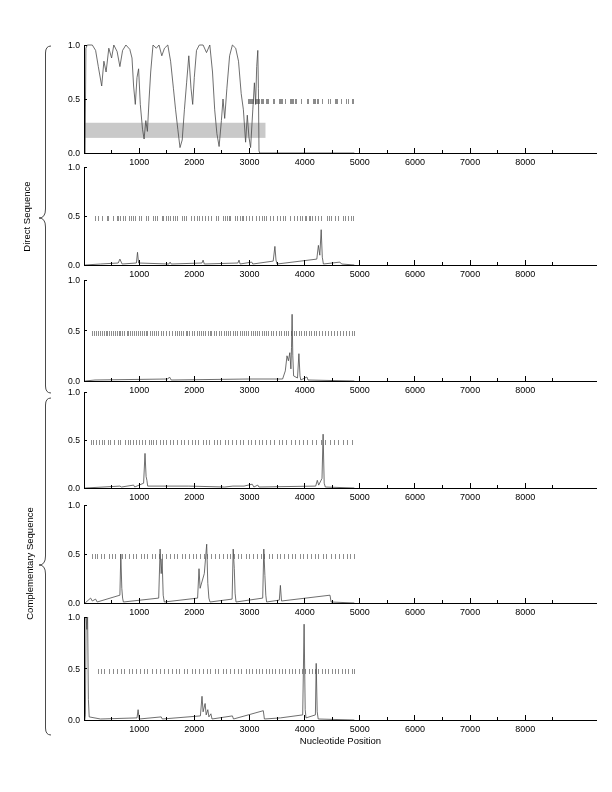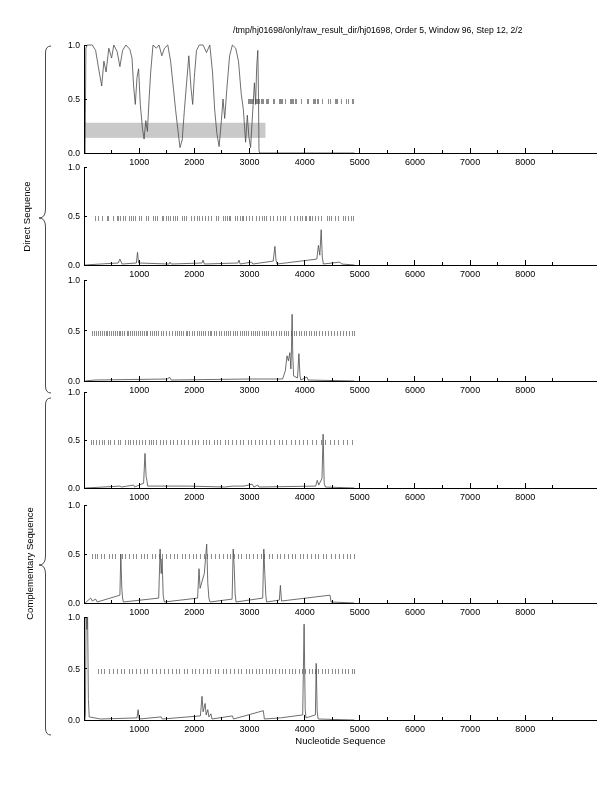--- a/index.html
+++ b/index.html
@@ -10,21 +10,20 @@
   .vlabel{position:absolute;text-align:center;transform:rotate(-90deg);font-size:9.5px;white-space:nowrap;}
   #direct-label{left:-34px;top:211px;width:120px;}
   #comp-label{left:-51px;top:558px;width:160px;}
   svg{position:absolute;left:0;top:0;}
   text{font-family:"Liberation Sans",sans-serif;}
 </style>
 </head>
 <body>
 <div id="page">
 
-  <div id="title">/tmp/hj01698/only/raw_result_dir/hj01698, Order 5, Window 96, Step 12, 2/2</div>
 
   <div id="direct-label" class="vlabel">Direct Sequence</div>
   <div id="comp-label" class="vlabel">Complementary Sequence</div>
 
   <svg id="canvas" width="612" height="792" viewBox="0 0 612 792">
     <path d="M 51 46 Q 45.5 46 45.5 53 L 45.5 209 Q 45.5 218 39 218 Q 45.5 218 45.5 227 L 45.5 386 Q 45.5 393 51 393" fill="none" stroke="#4a4a4a" stroke-width="1"></path>
     <path d="M 51 398 Q 45.5 398 45.5 405 L 45.5 556 Q 45.5 565 39 565 Q 45.5 565 45.5 574 L 45.5 728 Q 45.5 735 51 735" fill="none" stroke="#4a4a4a" stroke-width="1"></path>
     <g id="panels">
         <g>
           <rect x="85.10322580645162" y="122.75999999999999" width="180.3774193548387" height="15.120000000000005" fill="#c9c9c9"></rect>
@@ -729,15 +728,15 @@
           <text x="414.96774193548384" y="731.5" text-anchor="middle" font-size="9" fill="#000000">6000</text>
           <text x="470.1290322580645" y="731.5" text-anchor="middle" font-size="9" fill="#000000">7000</text>
           <text x="525.2903225806451" y="731.5" text-anchor="middle" font-size="9" fill="#000000">8000</text>
           <text x="80" y="620" text-anchor="end" font-size="8.6" fill="#000000">1.0</text>
           <text x="80" y="671.5" text-anchor="end" font-size="8.6" fill="#000000">0.5</text>
           <text x="80" y="723" text-anchor="end" font-size="8.6" fill="#000000">0.0</text>
         </g>
       </g>
   </svg>
 
-  <div id="xlabel">Nucleotide Sequence</div>
+  <div id="xlabel">Nucleotide Position</div>
 
 </div>
 
 </body></html>

